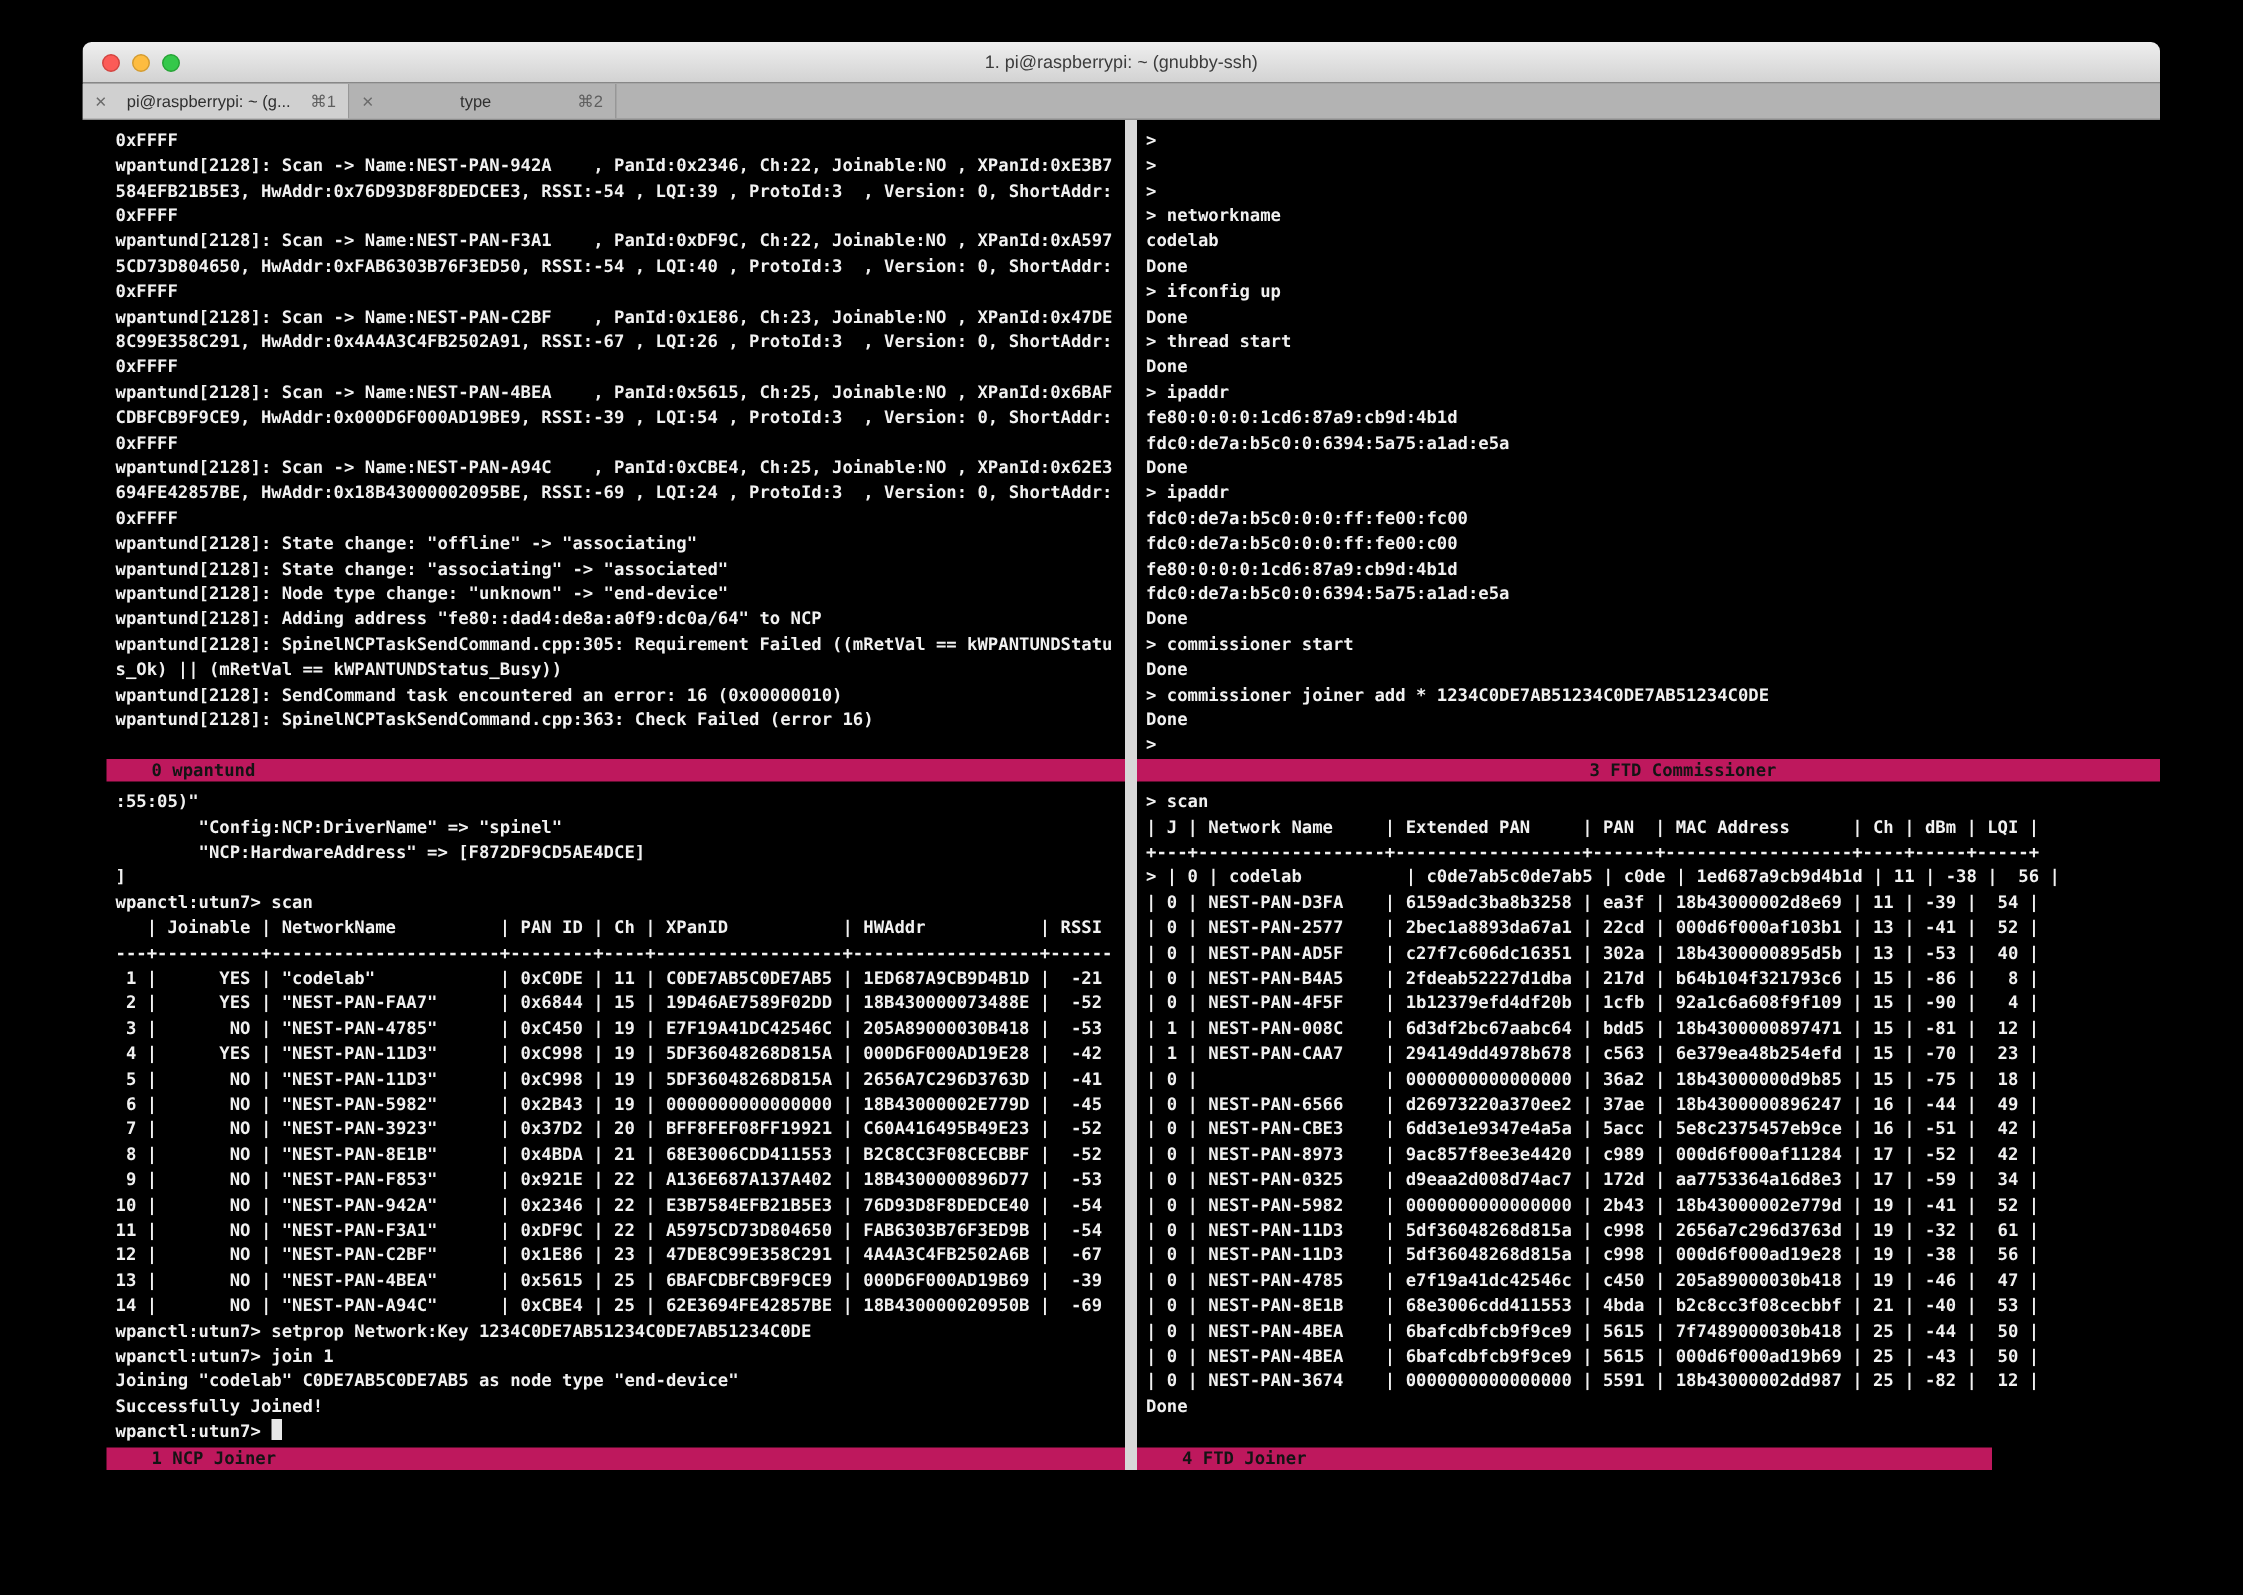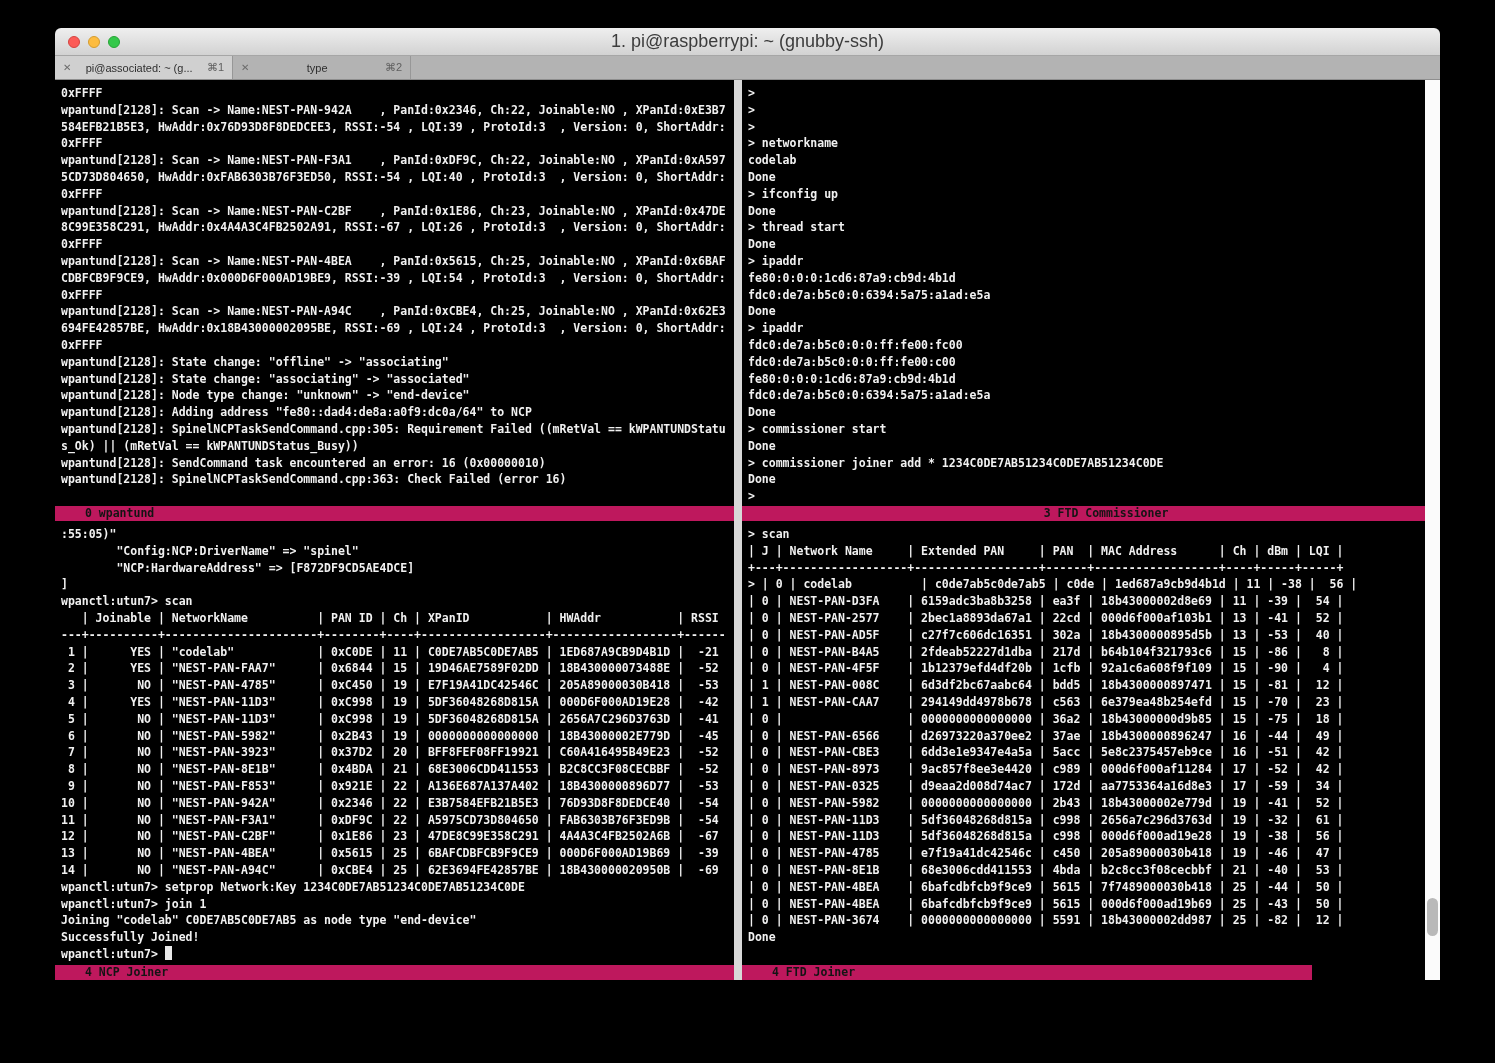--- a/index.html
+++ b/index.html
@@ -9,42 +9,42 @@
   }
   .window {
     position:absolute; left:55px; top:28px; width:1385px; height:982px;
     border-radius:6px 6px 0 0; overflow:hidden; background:#000;
   }
   .titlebar {
     height:28px; background:linear-gradient(#efefef,#d2d2d2);
     border-bottom:1px solid #a6a6a6; box-sizing:border-box; position:relative;
   }
   .titlebar .title {
-    text-align:center; font-size:18px; color:#3c3c3c; line-height:27px;
+    text-align:center; font-size:12px; color:#3c3c3c; line-height:27px;
     white-space:nowrap;
   }
   .lights { position:absolute; left:13px; top:8px; display:flex; gap:8px; }
   .light { width:12px; height:12px; border-radius:50%; box-sizing:border-box; }
   .light.red    { background:#fc5b57; border:1px solid #d34541; }
   .light.yellow { background:#fdbc40; border:1px solid #d49c31; }
   .light.green  { background:#34c84a; border:1px solid #27a436; }
   .tabbar {
     height:24px; background:#b3b3b3; display:flex;
     border-bottom:1px solid #8e8e8e; box-sizing:border-box;
   }
   .tab {
     width:178px; display:flex; align-items:center; padding:0 8px;
     box-sizing:border-box; border-right:1px solid #979797;
     font-size:11px; color:#2f2f2f; background:#b3b3b3;
   }
   .tab.active { background:#d0d0d0; }
   .tab .close { color:#6b6b6b; font-size:10px; margin-right:5px; cursor:default; }
   .tab .label { flex:1; text-align:center; white-space:nowrap; overflow:hidden; }
   .tab .key   { color:#5f5f5f; margin-left:5px; }
-  .content { position:absolute; left:0; top:52px; width:1385px; height:930px; background:#000; }
+  .content { position:absolute; left:16px; top:52px; width:1385px; height:930px; background:#000; }
   .pane {
     position:absolute; margin:0; overflow:hidden; white-space:pre;
     font:700 11.5px/16.8px "DejaVu Sans Mono", monospace; color:#f1f1f1;
     padding:5px 0 0 6px; box-sizing:border-box;
   }
   #pane-tl { left:0;     top:0;     width:679px; height:426px; }
   #pane-tr { left:687px; top:0;     width:683px; height:426px; }
   #pane-bl { left:0;     top:441px; width:679px; height:444px; }
   #pane-br { left:687px; top:441px; width:683px; height:540px; }
   .statusbar {
@@ -71,21 +71,21 @@
       <span class="light red"></span>
       <span class="light yellow"></span>
       <span class="light green"></span>
     </div>
     <div class="title">1. pi@raspberrypi: ~ (gnubby-ssh)</div>
   </div>
 
   <div class="tabbar">
     <div class="tab active">
       <span class="close">✕</span>
-      <span class="label">pi@associated: ~ (g...</span>
+      <span class="label">pi@raspberrypi: ~ (g...</span>
       <span class="key">⌘1</span>
     </div>
     <div class="tab">
       <span class="close">✕</span>
       <span class="label">type</span>
       <span class="key">⌘2</span>
     </div>
   </div>
 
   <div class="content">
@@ -190,21 +190,21 @@
 | 0 | NEST-PAN-5982    | 0000000000000000 | 2b43 | 18b43000002e779d | 19 | -41 |  52 |
 | 0 | NEST-PAN-11D3    | 5df36048268d815a | c998 | 2656a7c296d3763d | 19 | -32 |  61 |
 | 0 | NEST-PAN-11D3    | 5df36048268d815a | c998 | 000d6f000ad19e28 | 19 | -38 |  56 |
 | 0 | NEST-PAN-4785    | e7f19a41dc42546c | c450 | 205a89000030b418 | 19 | -46 |  47 |
 | 0 | NEST-PAN-8E1B    | 68e3006cdd411553 | 4bda | b2c8cc3f08cecbbf | 21 | -40 |  53 |
 | 0 | NEST-PAN-4BEA    | 6bafcdbfcb9f9ce9 | 5615 | 7f7489000030b418 | 25 | -44 |  50 |
 | 0 | NEST-PAN-4BEA    | 6bafcdbfcb9f9ce9 | 5615 | 000d6f000ad19b69 | 25 | -43 |  50 |
 | 0 | NEST-PAN-3674    | 0000000000000000 | 5591 | 18b43000002dd987 | 25 | -82 |  12 |
 Done</pre>
 
-    <div class="statusbar" id="bar-bl">4 NCP Joiner</div>
+    <div class="statusbar" id="bar-bl">1 NCP Joiner</div>
     <div class="statusbar" id="bar-br">4 FTD Joiner</div>
 
     <div class="divider"></div>
 
     <div class="cursor"></div>
 
     <div class="scrollbar">
       <div class="scroll-thumb"></div>
     </div>
 

